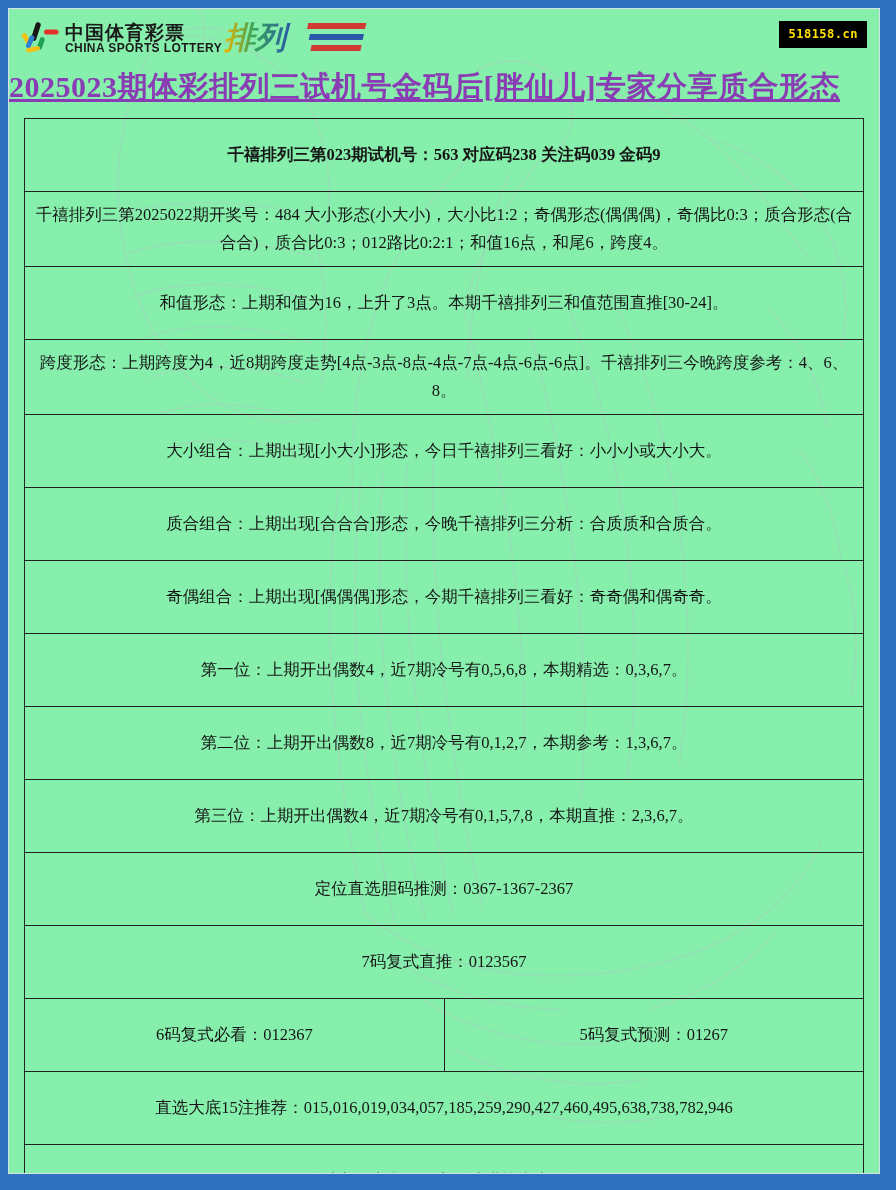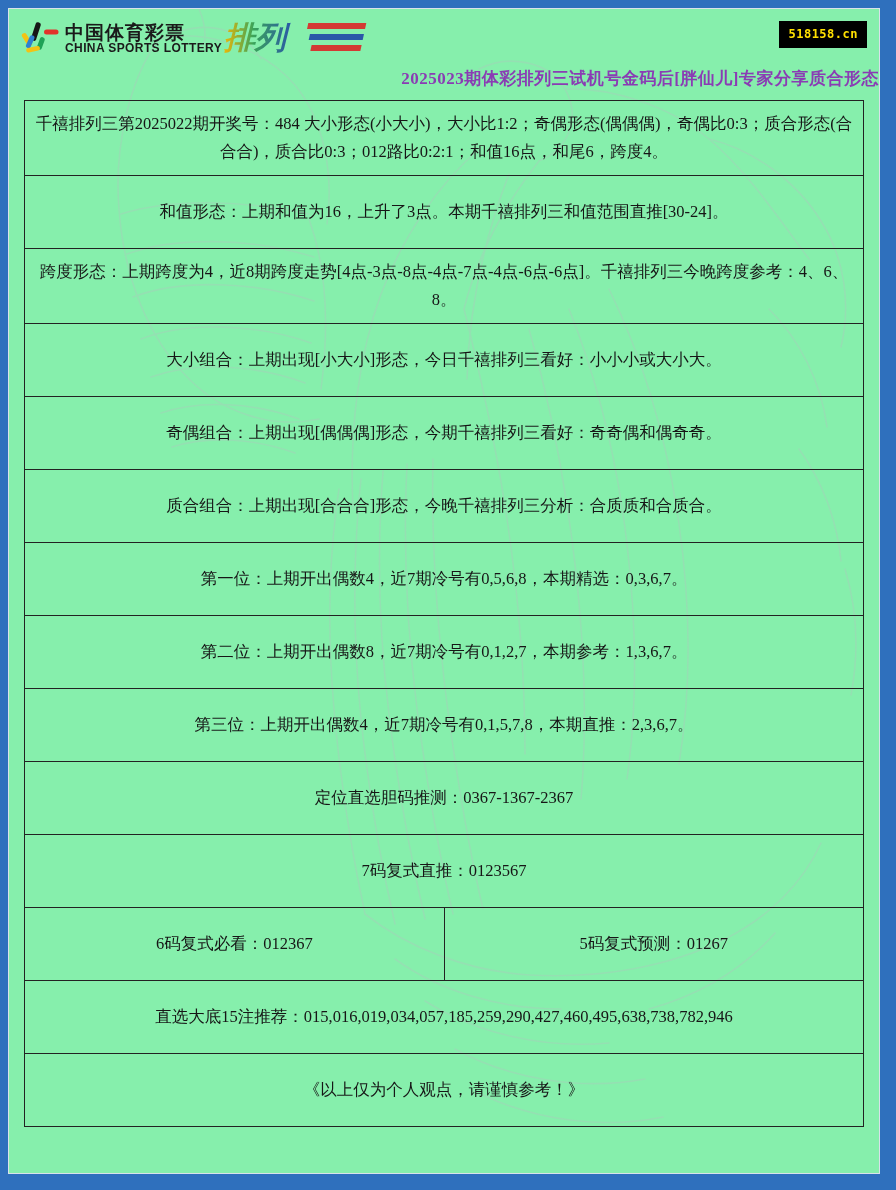--- a/index.html
+++ b/index.html
@@ -53,28 +53,29 @@
     color:#ffe000;
     font-family:"DejaVu Sans Mono","Liberation Mono",monospace;
     font-size:12px;font-weight:bold;
     padding:3px 9px 4px 9px;
     letter-spacing:.5px;
     line-height:20px;
   }
 
   
   #title{
-    text-align:right;
+    text-align:left;
     font-family:"Liberation Serif","DejaVu Serif",serif;
     font-weight:bold;
-    font-size:17px;
+    font-size:30px;
     color:#8a3cb4;
     letter-spacing:.5px;
     padding:2px 0 10px 0;
     white-space:nowrap;
+    text-decoration:underline;
   }
 
   
   #tbl{
     margin:0 auto;
     border-collapse:collapse;
     width:840px;
     table-layout:fixed;
     background:transparent;
   }
@@ -182,43 +183,46 @@
         </svg>
       </div>
       <div id="badge">518158.cn</div>
     </div>
 
     <div id="title">2025023期体彩排列三试机号金码后[胖仙儿]专家分享质合形态</div>
 
     <table id="tbl">
       <tbody>
 
+        <tr>
+          <td class="c bold tall" colspan="2">千禧排列三第023期试机号：563 对应码238 关注码039 金码9</td>
+        </tr>
 
         <tr>
           <td class="l" colspan="2">千禧排列三第2025022期开奖号：484 大小形态(小大小)，大小比1:2；奇偶形态(偶偶偶)，奇偶比0:3；质合形态(合合合)，质合比0:3；012路比0:2:1；和值16点，和尾6，跨度4。</td>
         </tr>
 
         <tr>
           <td class="c tall" colspan="2">和值形态：上期和值为16，上升了3点。本期千禧排列三和值范围直推[30-24]。</td>
         </tr>
 
         <tr>
           <td class="l" colspan="2">跨度形态：上期跨度为4，近8期跨度走势[4点-3点-8点-4点-7点-4点-6点-6点]。千禧排列三今晚跨度参考：4、6、8。</td>
         </tr>
 
         <tr>
           <td class="c tall" colspan="2">大小组合：上期出现[小大小]形态，今日千禧排列三看好：小小小或大小大。</td>
         </tr>
 
         <tr>
+          <td class="c tall" colspan="2">质合组合：上期出现[合合合]形态，今晚千禧排列三分析：合质质和合质合。</td>
+        </tr>
+
+        <tr>
           <td class="c tall" colspan="2">奇偶组合：上期出现[偶偶偶]形态，今期千禧排列三看好：奇奇偶和偶奇奇。</td>
-        </tr>
-
-        <tr>
-          <td class="c tall" colspan="2">质合组合：上期出现[合合合]形态，今晚千禧排列三分析：合质质和合质合。</td>
         </tr>
 
         <tr>
           <td class="c tall" colspan="2">第一位：上期开出偶数4，近7期冷号有0,5,6,8，本期精选：0,3,6,7。</td>
         </tr>
 
         <tr>
           <td class="c tall" colspan="2">第二位：上期开出偶数8，近7期冷号有0,1,2,7，本期参考：1,3,6,7。</td>
         </tr>
 

